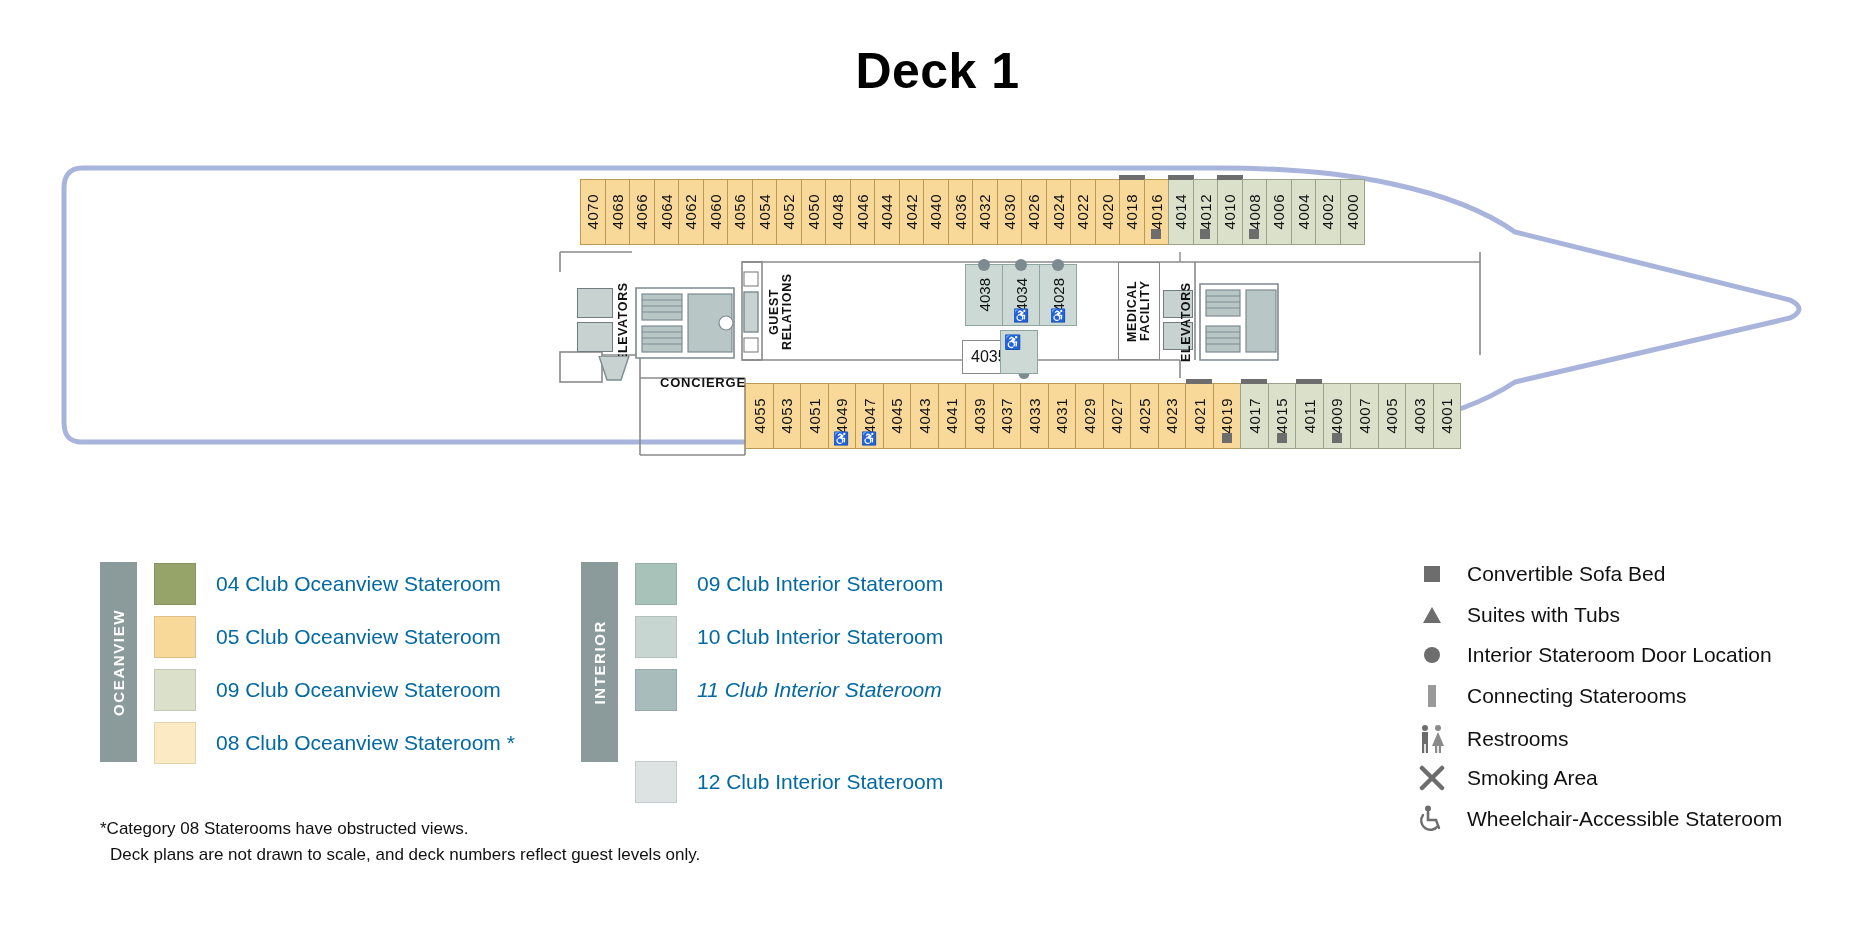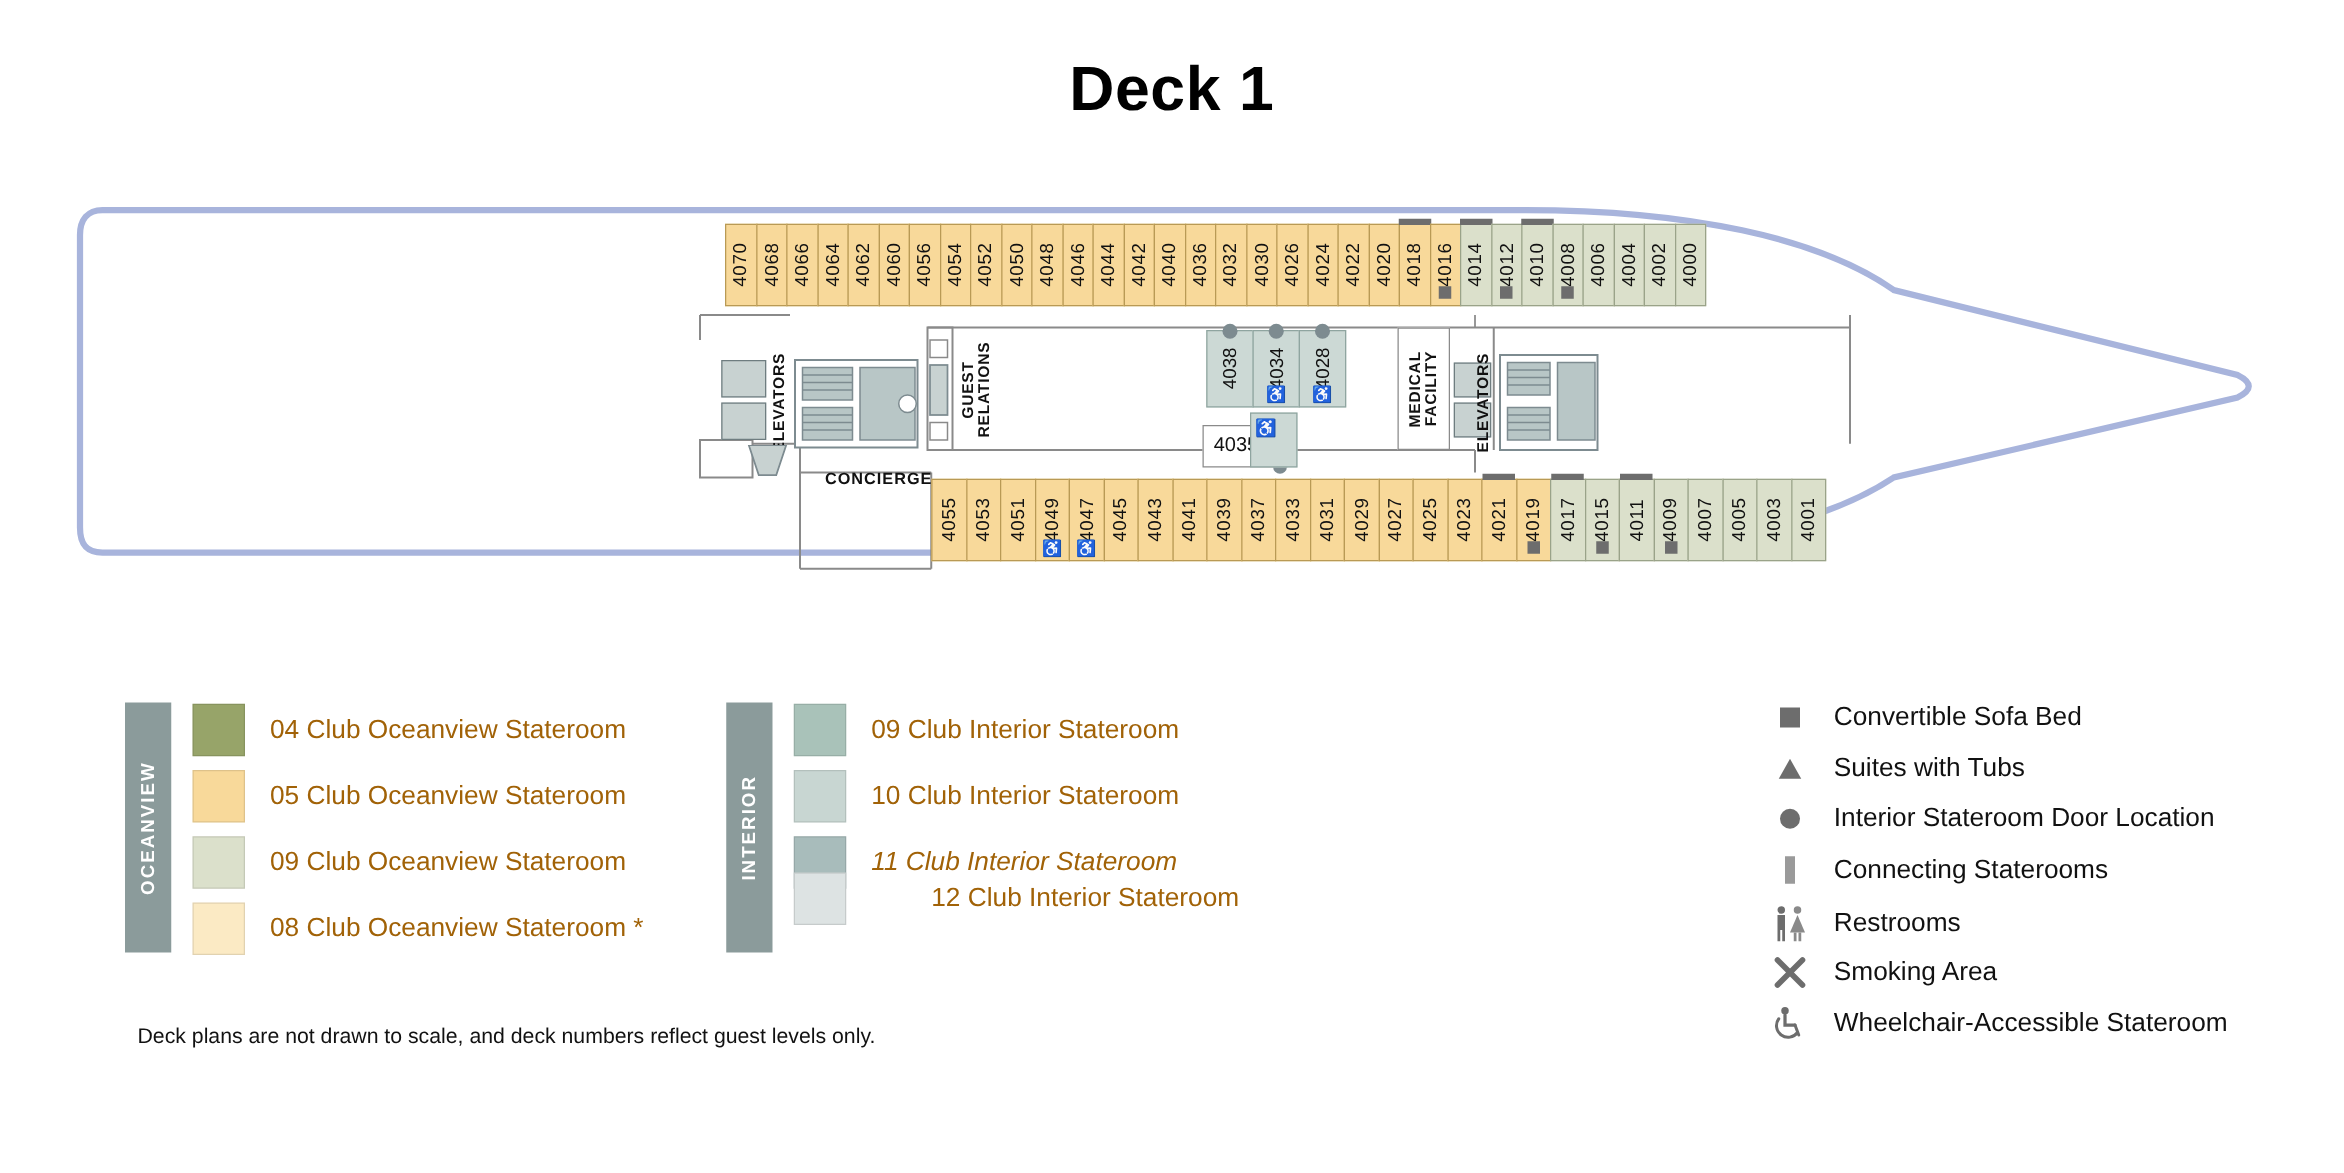--- a/index.html
+++ b/index.html
@@ -104,21 +104,21 @@
   }
   .cat-bar span {
     writing-mode: vertical-rl; transform: rotate(180deg);
     color: #fff; font-size: 15px; font-weight: 700; letter-spacing: 1.6px;
   }
   .legend-item {
     position: absolute; display: flex; align-items: center;
   }
   .swatch { width: 42px; height: 42px; border: 1px solid rgba(0,0,0,0.10); }
   .legend-text {
-    margin-left: 20px; font-size: 21px; color: #a16207; white-space: nowrap;
+    margin-left: 20px; font-size: 21px; color: #0369a1; white-space: nowrap;
   }
 
   .icon-item { position: absolute; display: flex; align-items: center; }
   .icon-box {
     width: 34px; display: flex; align-items: center; justify-content: center;
     color: #6d6d6d;
   }
   .icon-text { margin-left: 18px; font-size: 21px; color: #111; white-space: nowrap; }
 
   .footnote {
@@ -466,21 +466,21 @@
         <div class="legend-text">09 Club Interior Stateroom</div>
       </div>
       <div class="legend-item" style="left: 635px; top: 616px;">
         <div class="swatch" style="background: rgb(200, 214, 210);"></div>
         <div class="legend-text">10 Club Interior Stateroom</div>
       </div>
       <div class="legend-item" style="left: 635px; top: 669px; font-style: italic;">
         <div class="swatch" style="background: rgb(168, 188, 187);"></div>
         <div class="legend-text">11 Club Interior Stateroom</div>
       </div>
-      <div class="legend-item" style="left: 635px; top: 698px; gap: 48px;">
+      <div class="legend-item" style="left: 635px; top: 761px;">
         <div class="swatch" style="background: rgb(221, 227, 227);"></div>
         <div class="legend-text">12 Club Interior Stateroom</div>
       </div>
     </div>
 
 <div id="legend-symbols">
       <div class="icon-item" style="left: 1415px; top: 562px;">
         <div class="icon-box">
           <svg width="18" height="18">
             <rect x="1" y="1" width="16" height="16" fill="#6d6d6d"></rect>
@@ -543,16 +543,17 @@
             <path d="M9 7 V15 H17" stroke="#6d6d6d" stroke-width="2.6" fill="none" stroke-linecap="round"></path>
             <path d="M17 15 L20 23" stroke="#6d6d6d" stroke-width="2.4" fill="none" stroke-linecap="round"></path>
             <path d="M4 10 A9 9 0 1 0 19 21" stroke="#6d6d6d" stroke-width="2.4" fill="none" stroke-linecap="round"></path>
           </svg>
         </div>
         <div class="icon-text">Wheelchair-Accessible Stateroom</div>
       </div>
     </div>
 
 <div class="footnote">
+  <div>*Category 08 Staterooms have obstructed views.</div>
   <div class="l2">Deck plans are not drawn to scale, and deck numbers reflect guest levels only.</div>
 </div>
 
 </div>
 
 </body></html>

